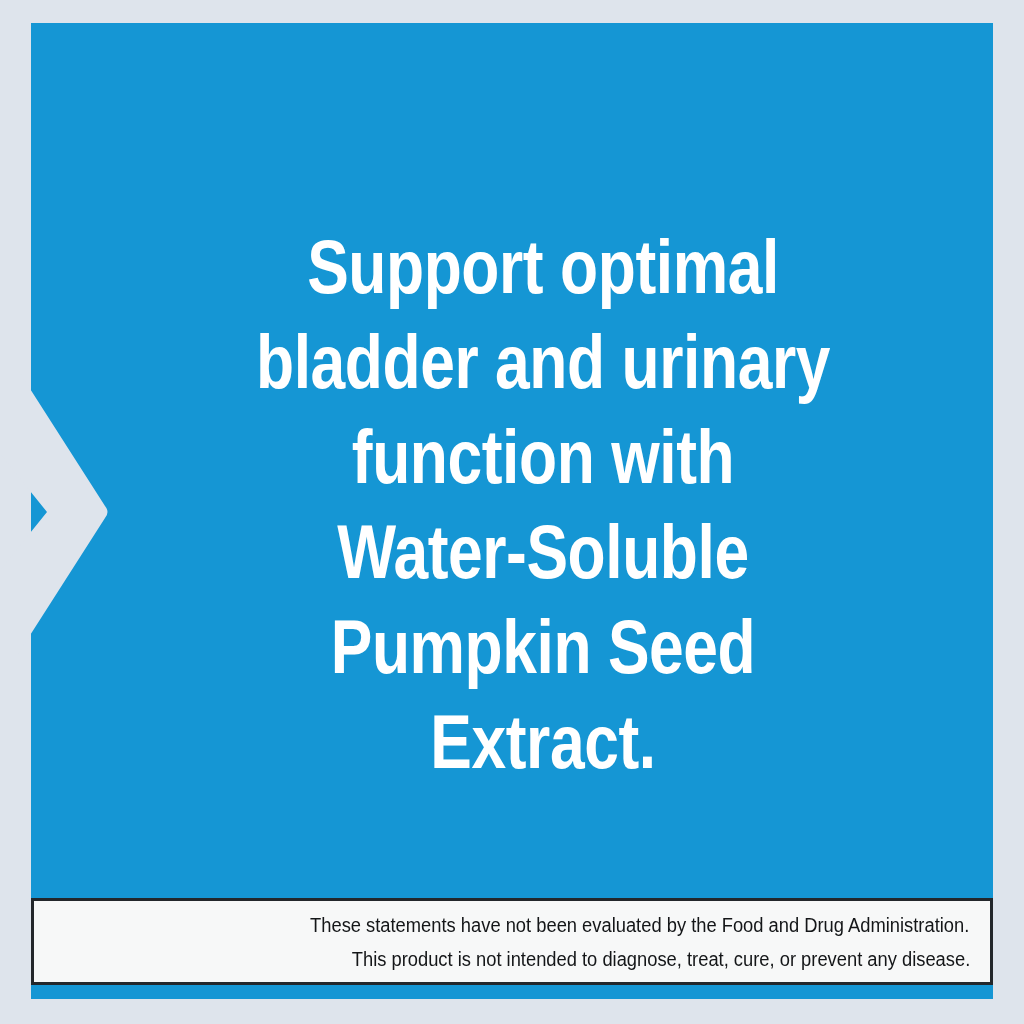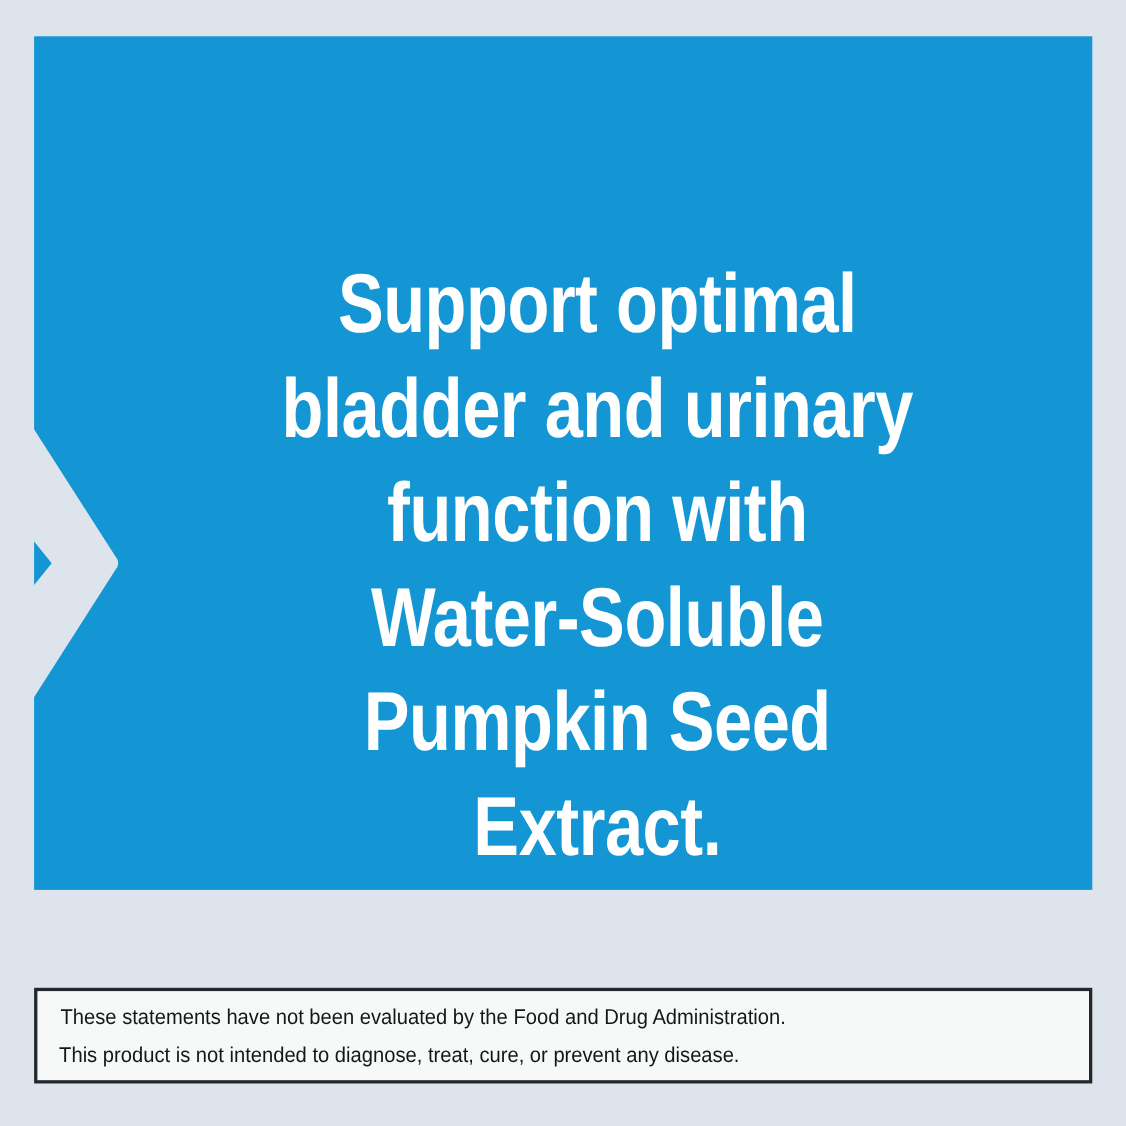--- a/index.html
+++ b/index.html
@@ -19,23 +19,23 @@
     width: 1024px;
     height: 1024px;
     background: #dee4ec;
     overflow: hidden;
   }
 
   
   #hero-panel {
     position: absolute;
     left: 31px;
-    top: 33px;
+    top: 23px;
     width: 962px;
-    height: 776px;
+    height: 976px;
     background: #1596d4;
     overflow: hidden;
   }
 
   
   #chevron-accent {
     position: absolute;
     left: 0px;
     top: 370px;
     width: 112px;
@@ -70,21 +70,21 @@
     position: absolute;
     left: 31px;
     top: 898px;
     width: 962px;
     height: 87px;
     box-sizing: border-box;
     background: #f7f8f8;
     border: 3px solid #23272b;
     display: flex;
     flex-direction: column;
-    align-items: flex-start;
+    align-items: flex-end;
     justify-content: center;
   }
   #disclaimer-box .disc-line {
     display: block;
     color: #141618;
     font-family: "Liberation Sans", sans-serif;
     font-weight: normal;
     font-size: 19.5px;
     line-height: 34px;
     white-space: nowrap;

